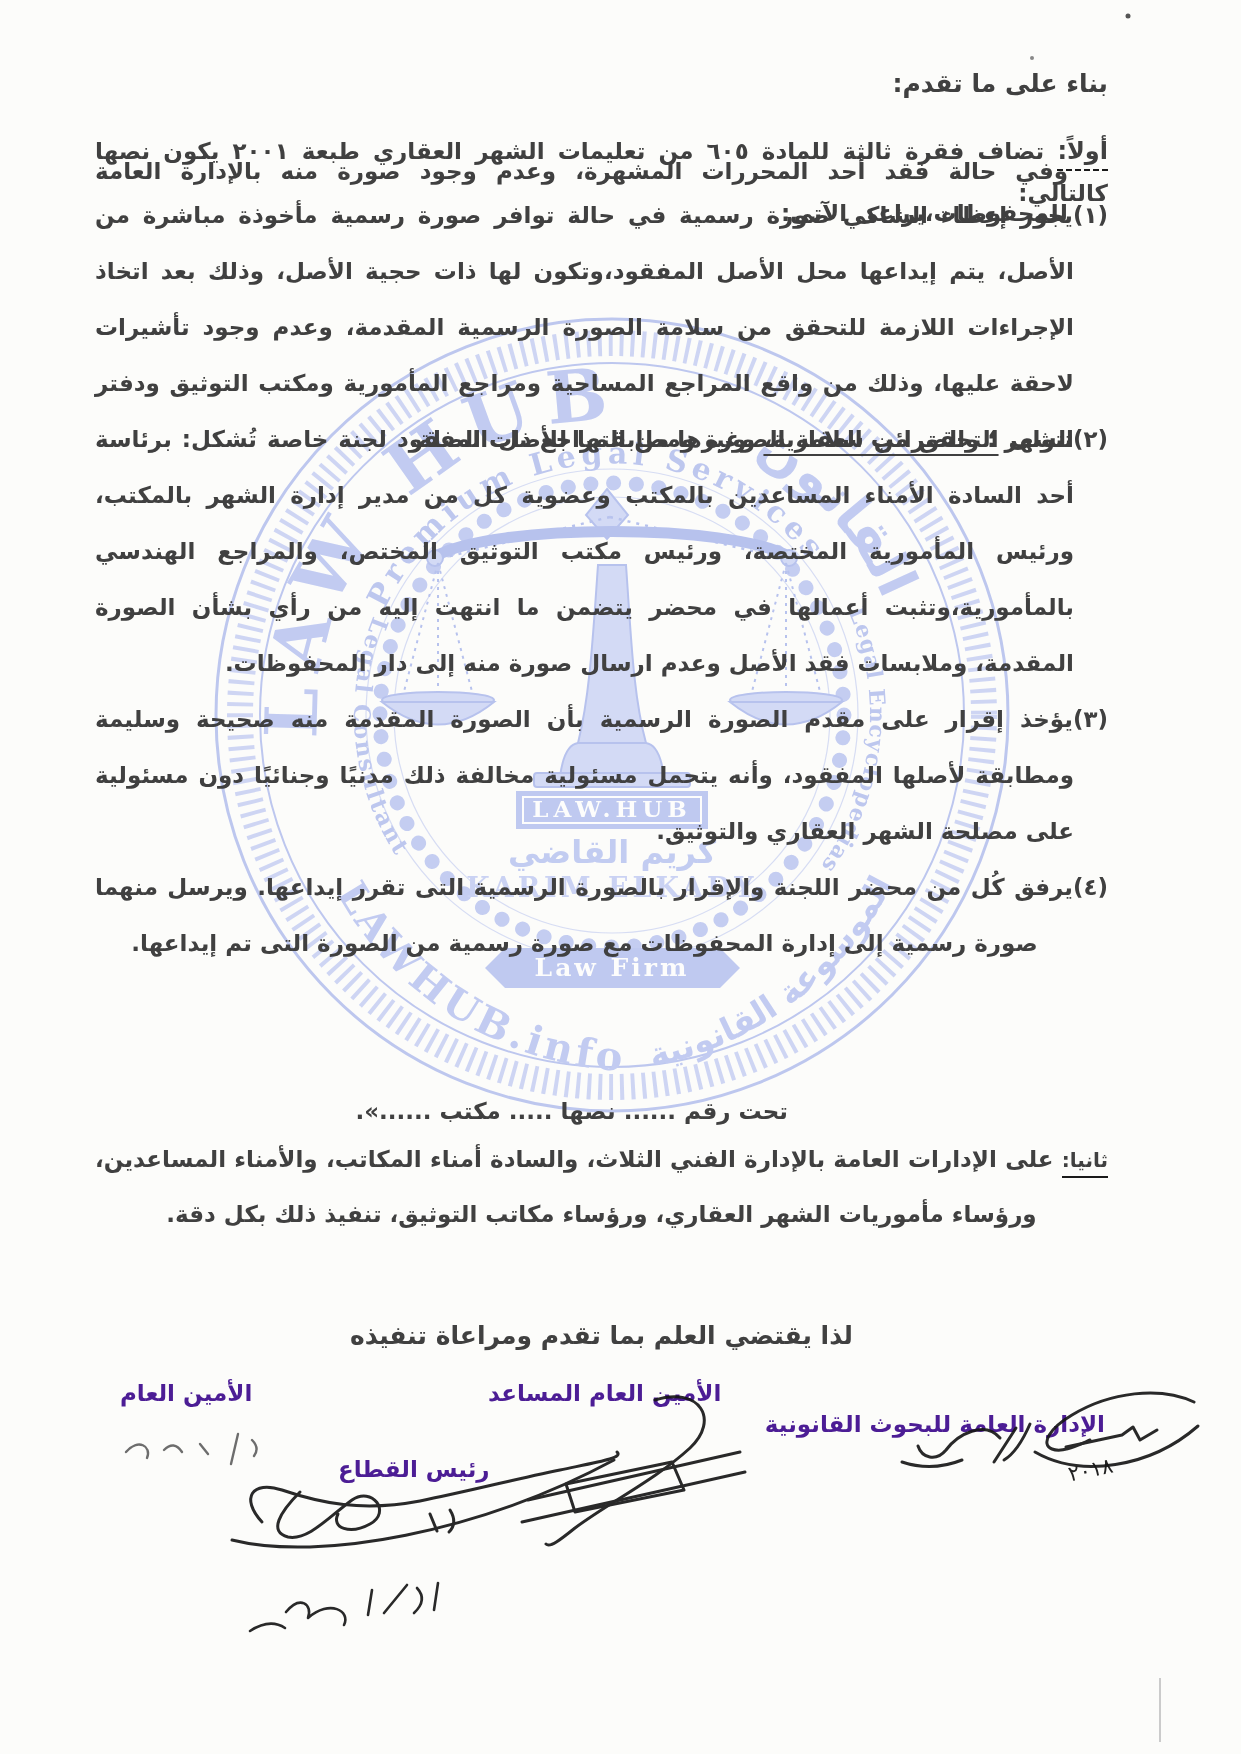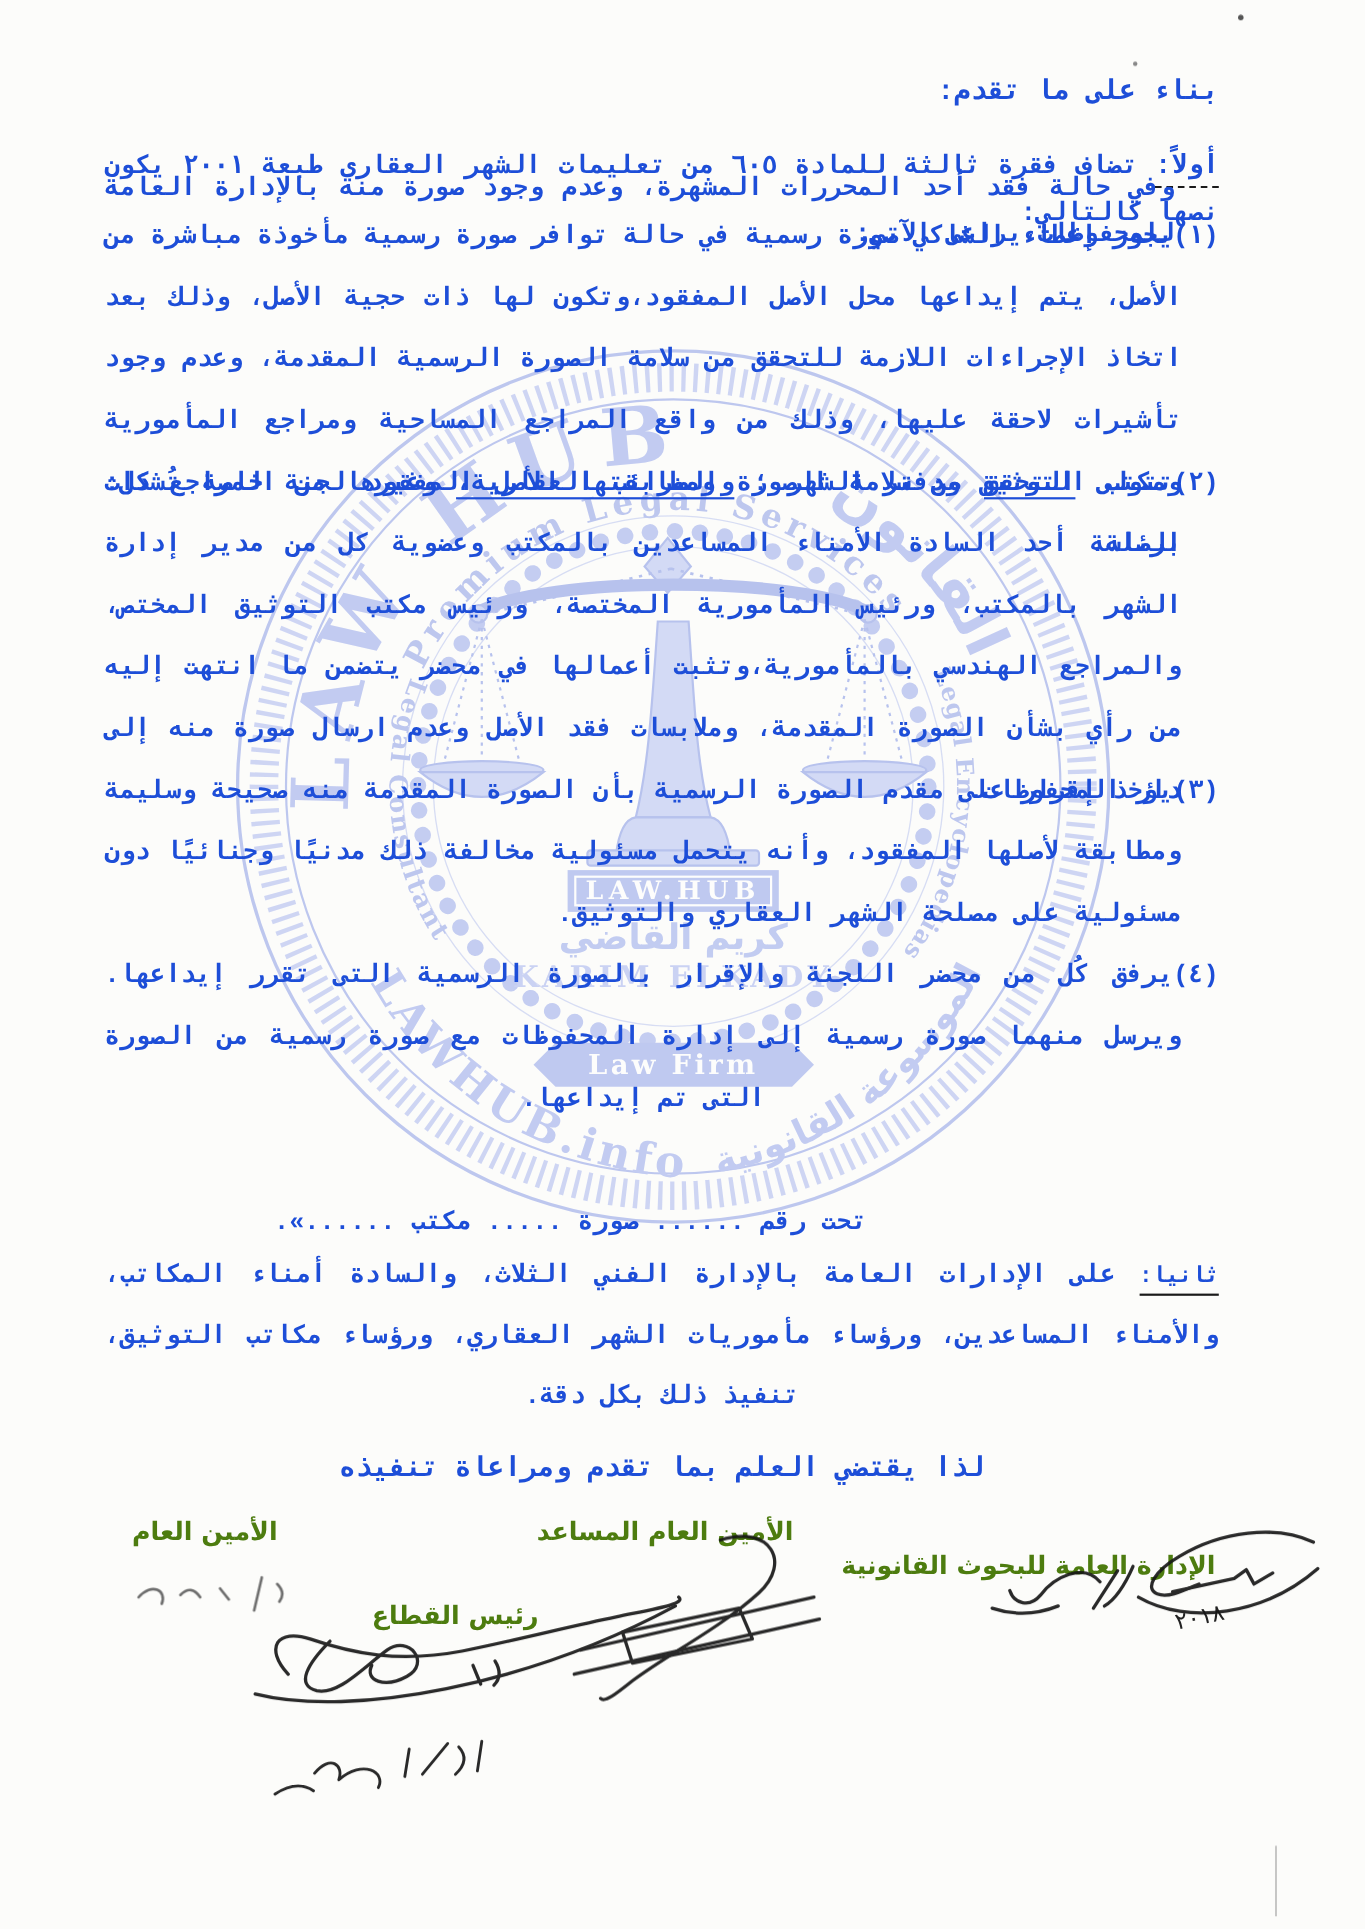--- a/index.html
+++ b/index.html
@@ -1,29 +1,29 @@
 <!DOCTYPE html>
 <html lang="ar"><head>
 <meta charset="utf-8">
 <style>
   html,body{margin:0;padding:0;background:#e8e8e8;}
   .page{position:relative;width:1241px;height:1754px;margin:0 auto;background:#fcfcfa;overflow:hidden;
         font-family:"DejaVu Sans",sans-serif;color:#161616;}
   .content{position:absolute;left:95px;top:0;width:1013px;height:100%;}
   .blk{position:absolute;right:0;width:100%;margin:0;direction:rtl;text-align:justify;
-       font-size:23px;font-weight:700;line-height:56px;color:#1d4ed8;font-family:Liberation Mono, monospace;}
+       font-size:23px;font-weight:700;line-height:56px;color:#404040;}
   .tight{line-height:42px;}
   .item{padding-right:34px;text-indent:-34px;box-sizing:border-box;}
   .center{text-align:center;}
   .last-center{text-align-last:center;}
   .heading{font-size:25px;letter-spacing:.5px;}
   .lbl-dash{border-bottom:2px dashed #1a1a1a;padding-bottom:4px;font-size:24px;}
   .lbl-solid{border-bottom:2px solid #1a1a1a;padding-bottom:4px;font-size:20px;}
   .uline{text-decoration:underline;text-decoration-thickness:2px;text-underline-offset:7px;}
-  .sigttl{position:absolute;direction:rtl;font-weight:700;font-size:23px;color:#4d7c0f;white-space:nowrap;}
+  .sigttl{position:absolute;direction:rtl;font-weight:700;font-size:23px;color:#4c1d95;white-space:nowrap;}
   .hand-year{position:absolute;font-size:21px;color:#222;transform:rotate(-12deg);letter-spacing:3px;}
   .wm{position:absolute;left:172px;top:275px;width:880px;height:880px;opacity:.55;}
   .ink{position:absolute;left:0;top:0;width:1241px;height:1754px;pointer-events:none;}
   .wm text{font-weight:700;}
 </style>
 </head>
 <body>
 
 <div class="page">
 
@@ -116,21 +116,21 @@
 
     <p class="blk item" style="top:691px;">
       <span>(٣)</span><span>يؤخذ إقرار على مقدم الصورة الرسمية بأن الصورة المقدمة منه صحيحة وسليمة ومطابقة لأصلها المفقود، وأنه يتحمل مسئولية مخالفة ذلك مدنيًا وجنائيًا دون مسئولية على مصلحة الشهر العقاري والتوثيق.</span>
     </p>
 
     <p class="blk item last-center" style="top:859px;">
       <span>(٤)</span><span>يرفق كُل من محضر اللجنة والإقرار بالصورة الرسمية التى تقرر إيداعها. ويرسل منهما صورة رسمية إلى إدارة المحفوظات مع صورة رسمية من الصورة التى تم إيداعها.</span>
     </p>
 
 
-    <p class="blk" style="top:1083px;text-align:right;padding-right:320px;box-sizing:border-box;">تحت رقم ...... صورة ..... مكتب ......».</p>
+    <p class="blk" style="top:1083px;text-align:right;padding-right:320px;box-sizing:border-box;">تحت رقم ...... نصها ..... مكتب ......».</p>
 
     <p class="blk last-center" style="top:1132px;line-height:54px;">
       <span class="lbl-solid">ثانيا:</span>
       <span>على الإدارات العامة بالإدارة الفني الثلاث، والسادة أمناء المكاتب، والأمناء المساعدين، ورؤساء مأموريات الشهر العقاري، ورؤساء مكاتب التوثيق، تنفيذ ذلك بكل دقة.</span>
     </p>
 
 
     <p class="blk center heading" style="top:1312px;line-height:48px;">لذا يقتضي العلم بما تقدم ومراعاة تنفيذه</p>
   </div>
 

